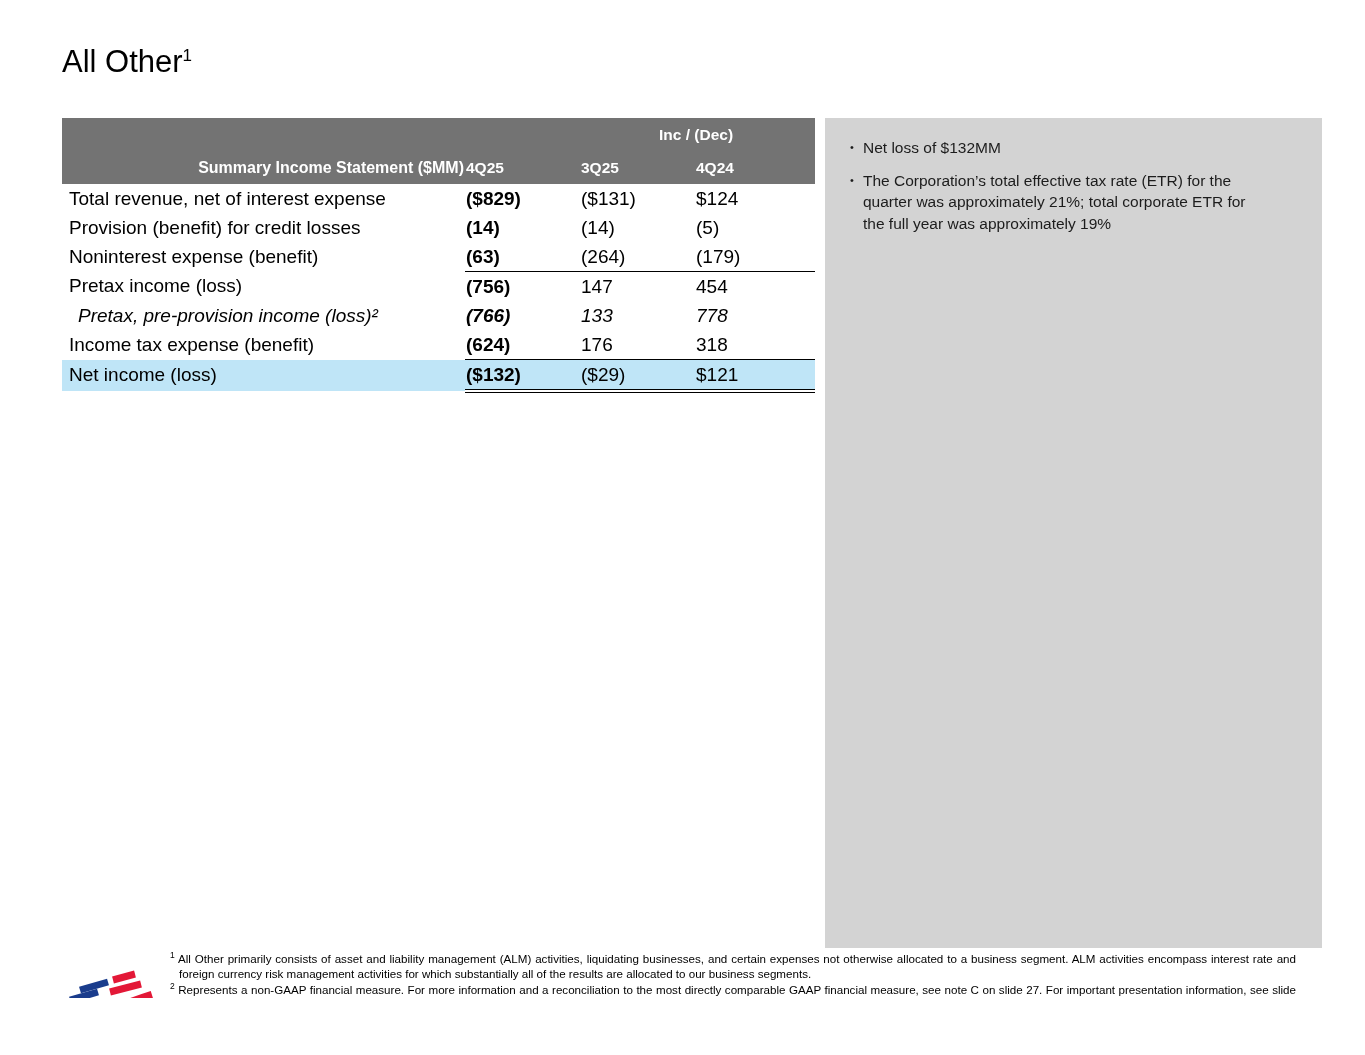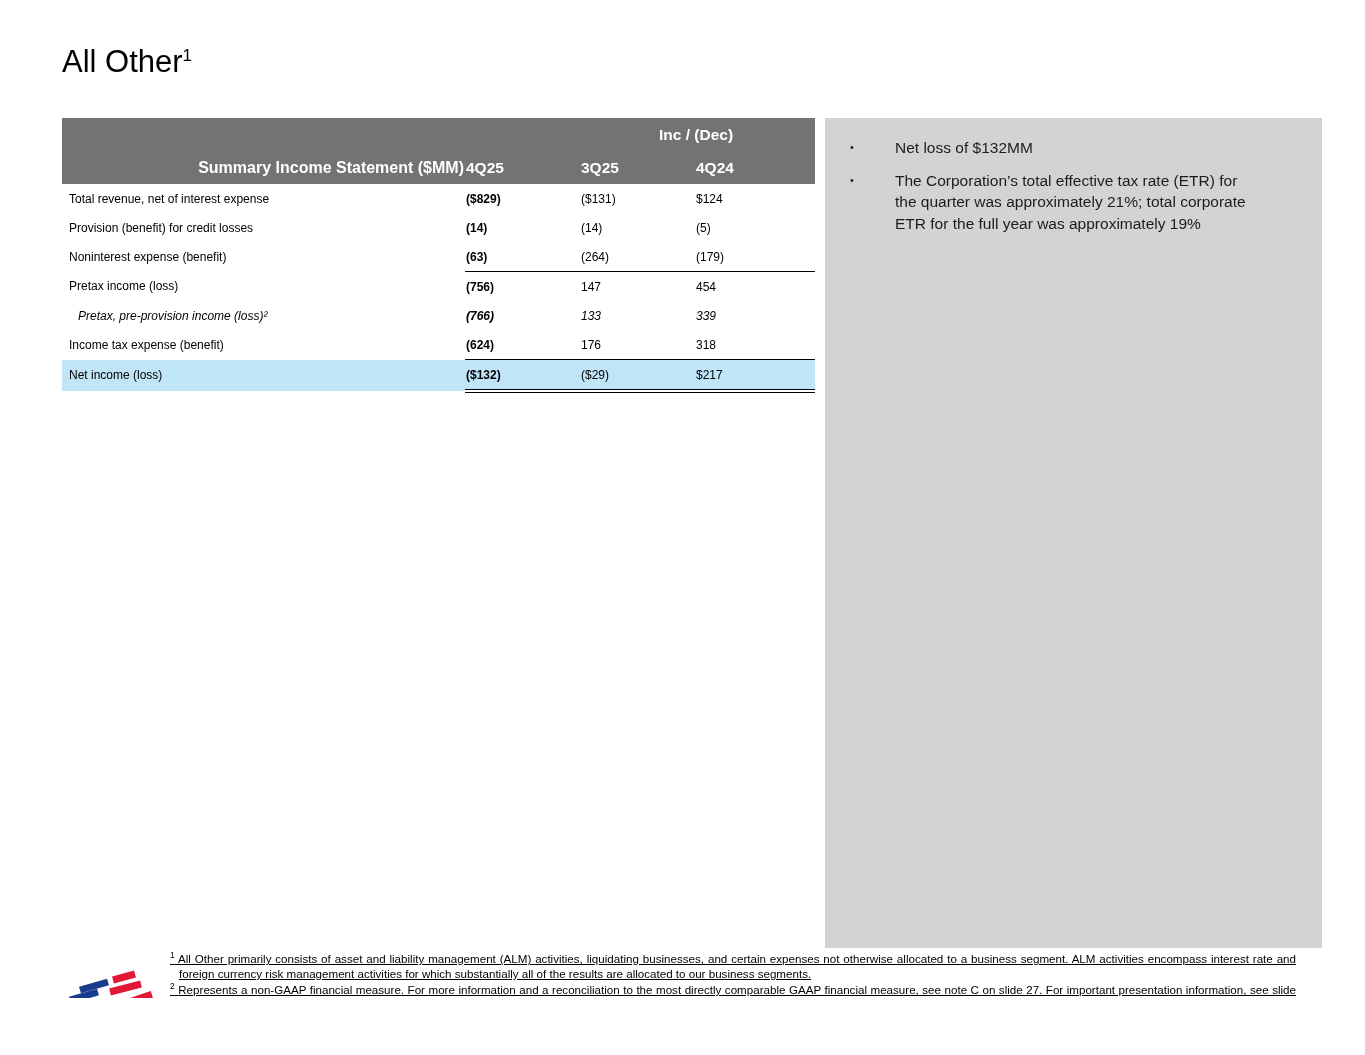--- a/index.html
+++ b/index.html
@@ -22,43 +22,43 @@
     background:#737373; color:#ffffff; font-weight:bold; font-size:15.5px;
     height:31px; vertical-align:middle;
   }
   th.group-spacer {text-align:left;}
   th.group-head {text-align:center; padding-right:4px;}
   th.stub-head {text-align:right; padding-left:7px; font-size:16px;}
   .num {text-align:left;}
   .c1 {padding-right:24px;}
   .c2 {padding-right:24px;}
   .c3 {padding-right:30px;}
-  tbody td {font-size:12px; height:27px; vertical-align:middle; background:#fff;}
+  tbody td {font-size:19px; height:27px; vertical-align:middle; background:#fff;}
   td.label {text-align:left; padding-left:7px;}
   td.indent {padding-left:16px;}
   tr.bold-col td.c1 {font-weight:bold;}
   tr.italic-row td {font-style:italic;}
   tr.rule-below td.num {border-bottom:1.5px solid #000;}
   tr.total-row td {background:#BFE5F7;}
   tr.total-row td.num {border-bottom:4px double #000;}
 
   
   .panel {
     position:absolute; left:825px; top:118px; width:497px; height:830px;
     background:#D3D3D3;
   }
   .panel ul {margin:0; padding:19px 60px 0 16px; list-style:none;}
   .panel li {display:flex; margin-bottom:11px; color:#1c1c1c; font-size:15.5px; line-height:1.4;}
   .panel .dot {flex:0 0 22px; text-align:center; font-size:11px; padding-top:3px; color:#1c1c1c;}
-  .panel .bullet-text {flex:1;margin-left:32px;}
+  .panel .bullet-text {flex:1;}
 
   
   .footnotes {
     position:absolute; left:170px; top:951px; width:1126px;
-    font-size:11.6px; line-height:1.3; color:#000; text-align:justify;text-decoration:underline;
+    font-size:11.6px; line-height:1.3; color:#000; text-align:justify;
   }
   .footnotes p {margin:0 0 1px 0; padding-left:9px; text-indent:-9px;}
   .footnotes sup {font-size:8.5px; line-height:0;}
 
   
   .logo {position:absolute; left:55px; top:970px; width:110px; height:70px;}
 
   
   .page-number {position:absolute; left:1292px; top:1002px; font-size:13.5px; color:#1a1a1a;}
 </style>
@@ -112,33 +112,33 @@
       <tr class="bold-col">
         <td class="label">Pretax income (loss)</td>
         <td class="num c1">(756)</td>
         <td class="num c2">147</td>
         <td class="num c3">454</td>
       </tr>
       <tr class="bold-col italic-row">
         <td class="label indent">Pretax, pre-provision income (loss)²</td>
         <td class="num c1">(766)</td>
         <td class="num c2">133</td>
-        <td class="num c3">339</td>
+        <td class="num c3">778</td>
       </tr>
       <tr class="bold-col rule-below">
         <td class="label">Income tax expense (benefit)</td>
         <td class="num c1">(624)</td>
         <td class="num c2">176</td>
         <td class="num c3">318</td>
       </tr>
       <tr class="bold-col total-row">
         <td class="label">Net income (loss)</td>
         <td class="num c1">($132)</td>
         <td class="num c2">($29)</td>
-        <td class="num c3">$217</td>
+        <td class="num c3">$121</td>
       </tr>
     </tbody>
   </table>
 
   <div class="panel">
     <ul>
       <li>
         <span class="dot">•</span>
         <span class="bullet-text">Net loss of $132MM</span>
       </li>

